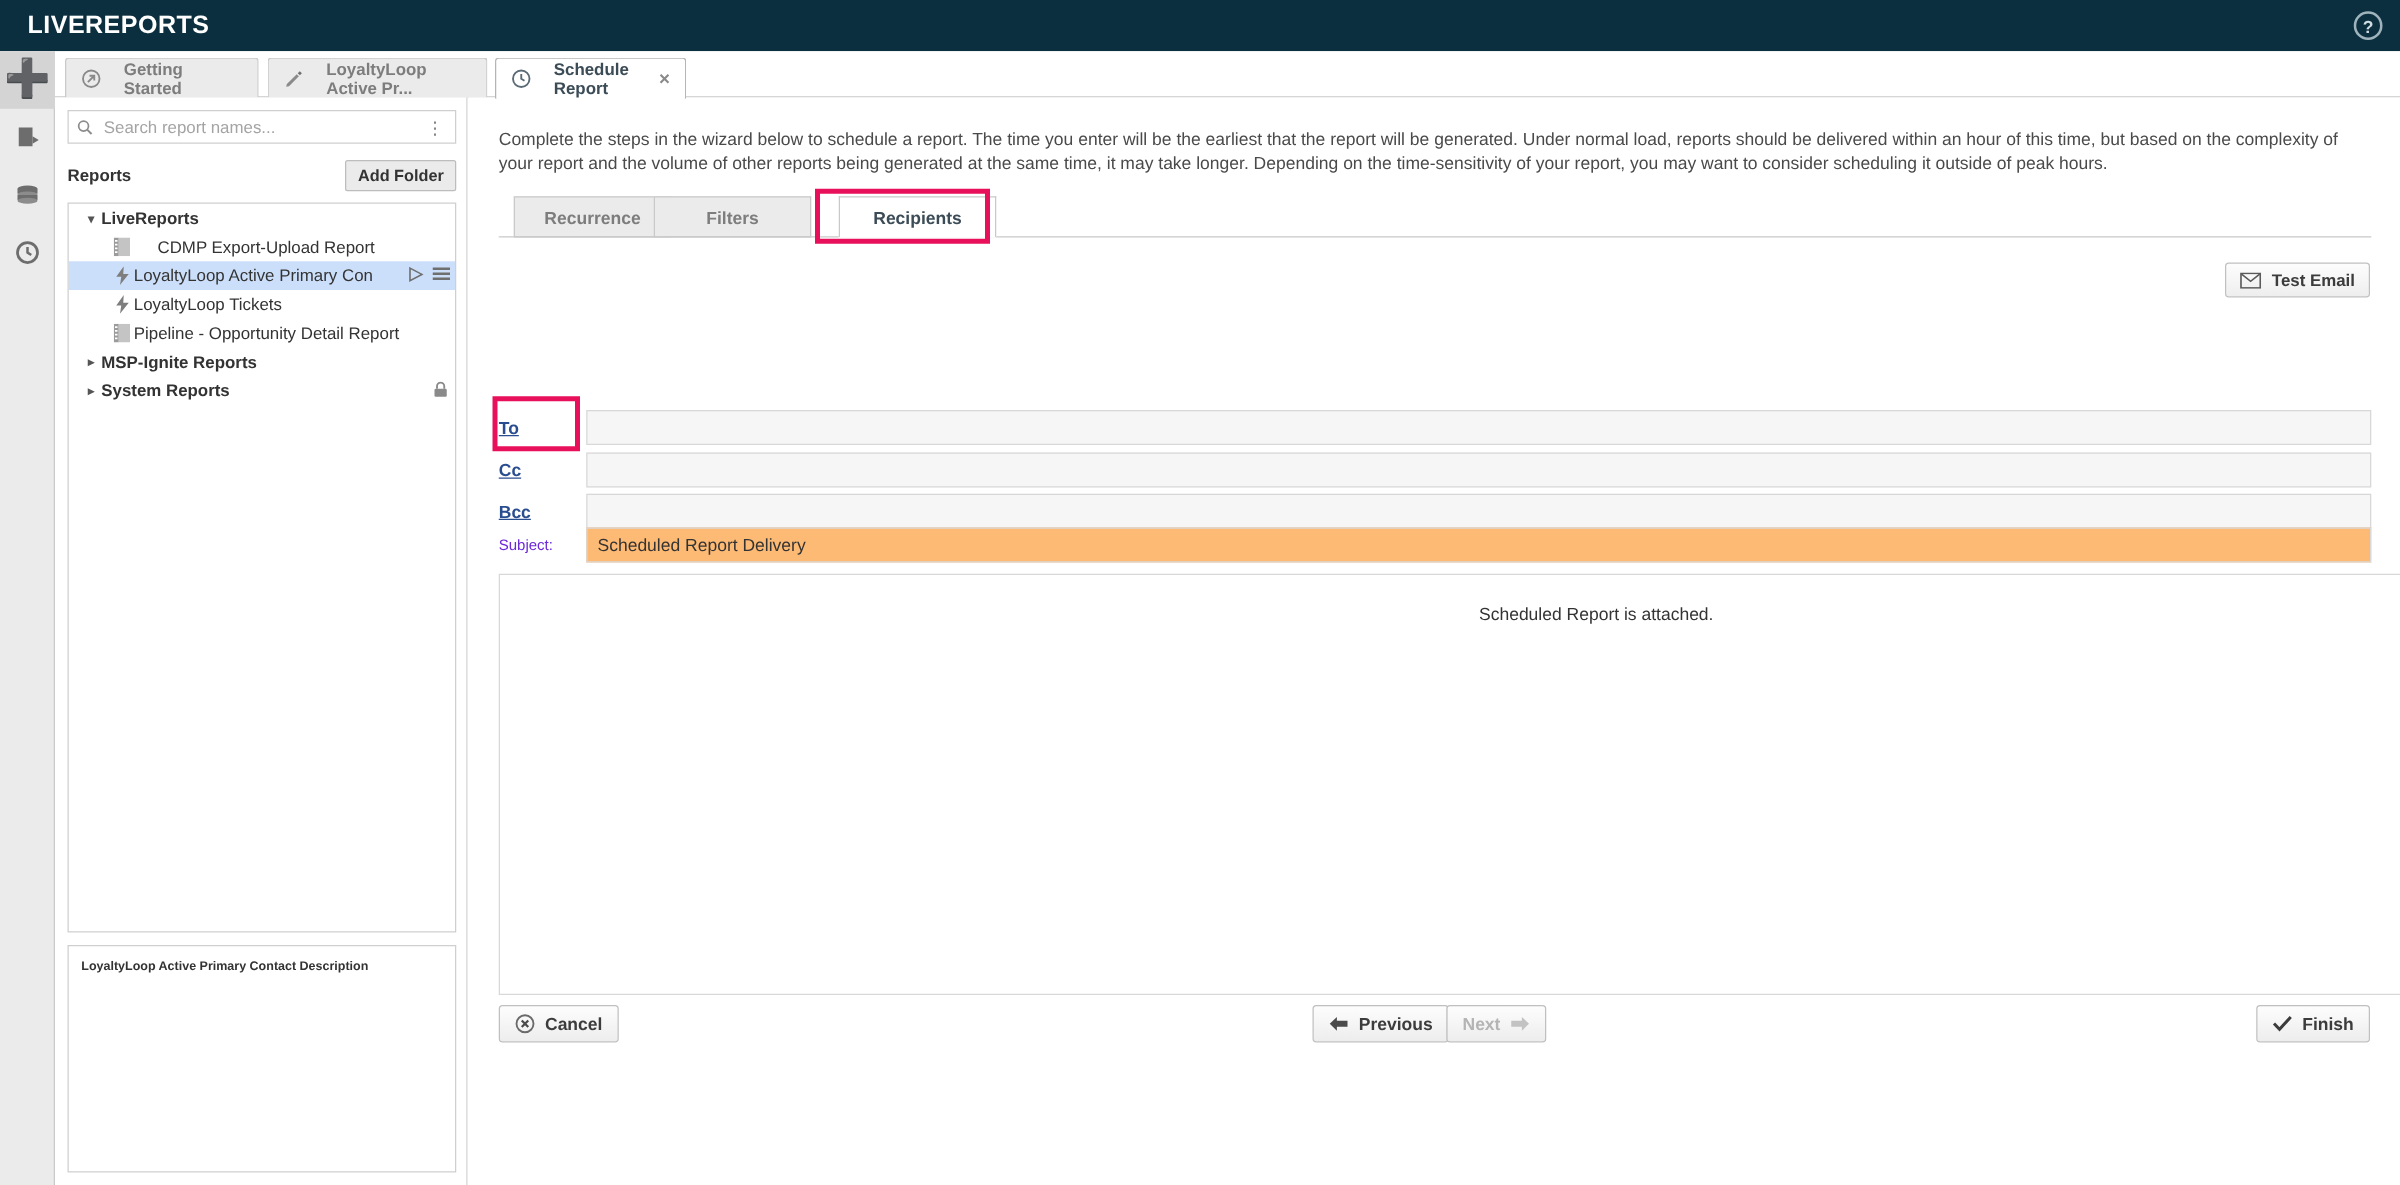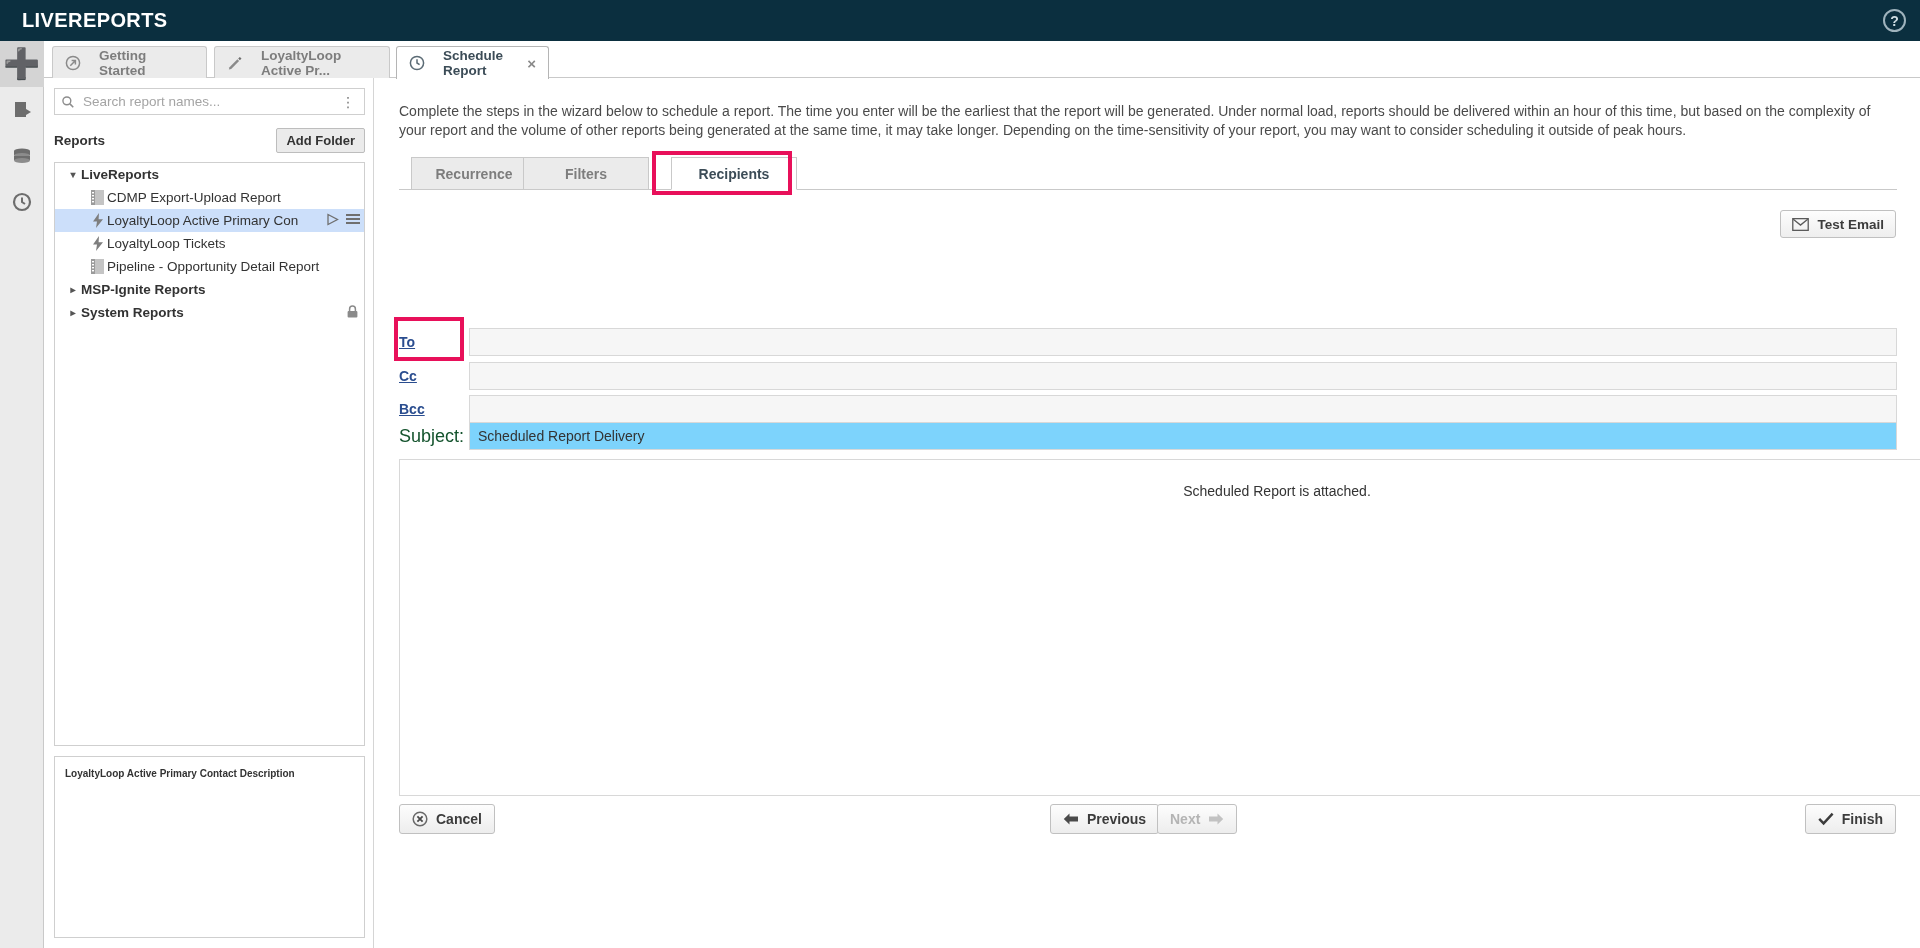--- a/index.html
+++ b/index.html
@@ -154,25 +154,25 @@
     background: #f6f6f6; border: 1px solid #d8d8d8;
   }
   #to-hl {
     position: absolute; left: 19px; top: 239px; width: 70px; height: 44px;
     border: 4px solid #e8105a; background: transparent; z-index: 6; pointer-events: none;
   }
 
   #subject-row { position: absolute; left: 24px; top: 344px; height: 28px; }
   #subject-label {
     position: absolute; left: 0; width: 68px; height: 28px;
-    display: flex; align-items: center; font-size: 18px; color: #14532d;
+    display: flex; align-items: center; font-size: 12px; color: #6d28d9;
   }
   #subject-field {
     position: absolute; left: 70px; width: 1428px; height: 28px;
-    background: #7dd3fc; border: 1px solid #d8d8d8;
+    background: #fdba74; border: 1px solid #d8d8d8;
     display: flex; align-items: center; padding: 0 8px;
     font-size: 14px; color: #333;
   }
 
   #body-area {
     position: absolute; left: 24px; top: 381px; width: 1756px; height: 337px;
     background: #fff; border: 1px solid #d8d8d8; padding: 23px 9px;
     font-size: 14px; color: #333; text-align: center;
   }
   #resize-grip {
@@ -274,21 +274,21 @@
     <div id="add-folder">Add Folder</div>
   </div>
 
   <div id="tree">
 
     <div class="tnode folder" style="padding-left:10px;">
       <span class="caret">▾</span>
       <span>LiveReports</span>
     </div>
 
-    <div class="tnode" style="padding-left:33px;">
+    <div class="tnode" style="padding-left:33px;gap:19px;">
       <span class="ic ticon">
         <svg width="13" height="15" viewBox="0 0 13 15">
           <rect x="0" y="0" width="4" height="15" fill="#9b9b9b"></rect>
           <rect x="4" y="0" width="9" height="15" fill="#c4c4c4"></rect>
           <rect x="1" y="2" width="2" height="1.4" fill="#fff"></rect>
           <rect x="1" y="5" width="2" height="1.4" fill="#fff"></rect>
           <rect x="1" y="8" width="2" height="1.4" fill="#fff"></rect>
           <rect x="1" y="11" width="2" height="1.4" fill="#fff"></rect>
         </svg>
       </span>

